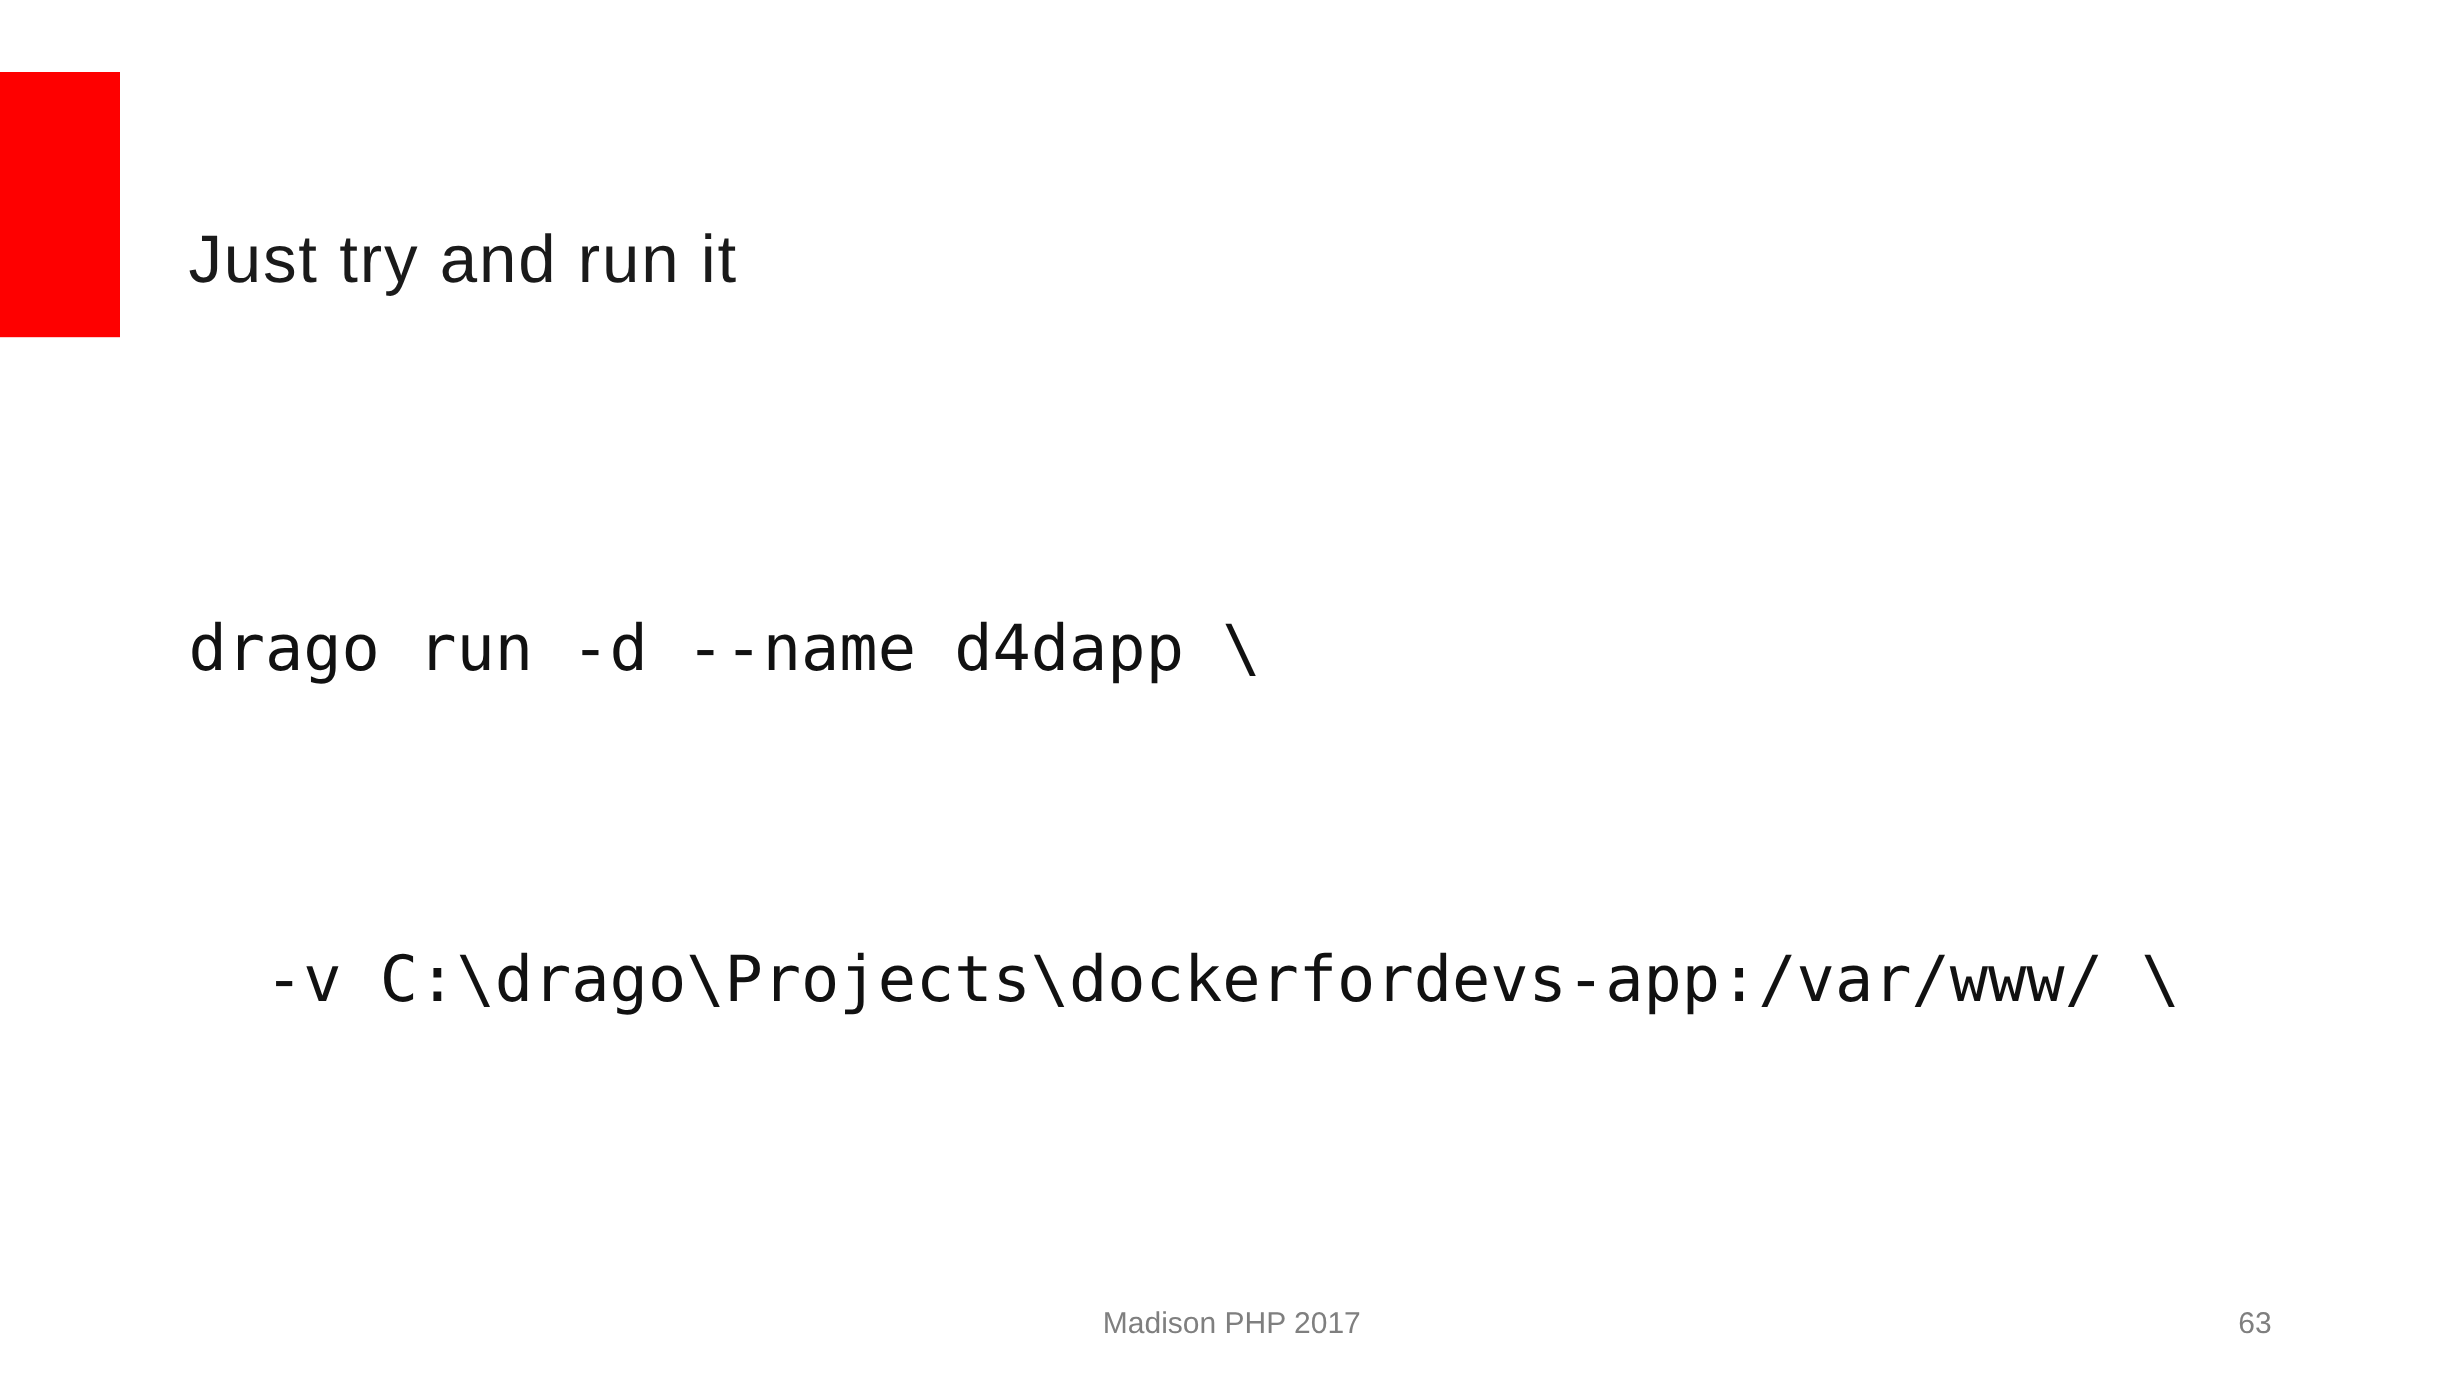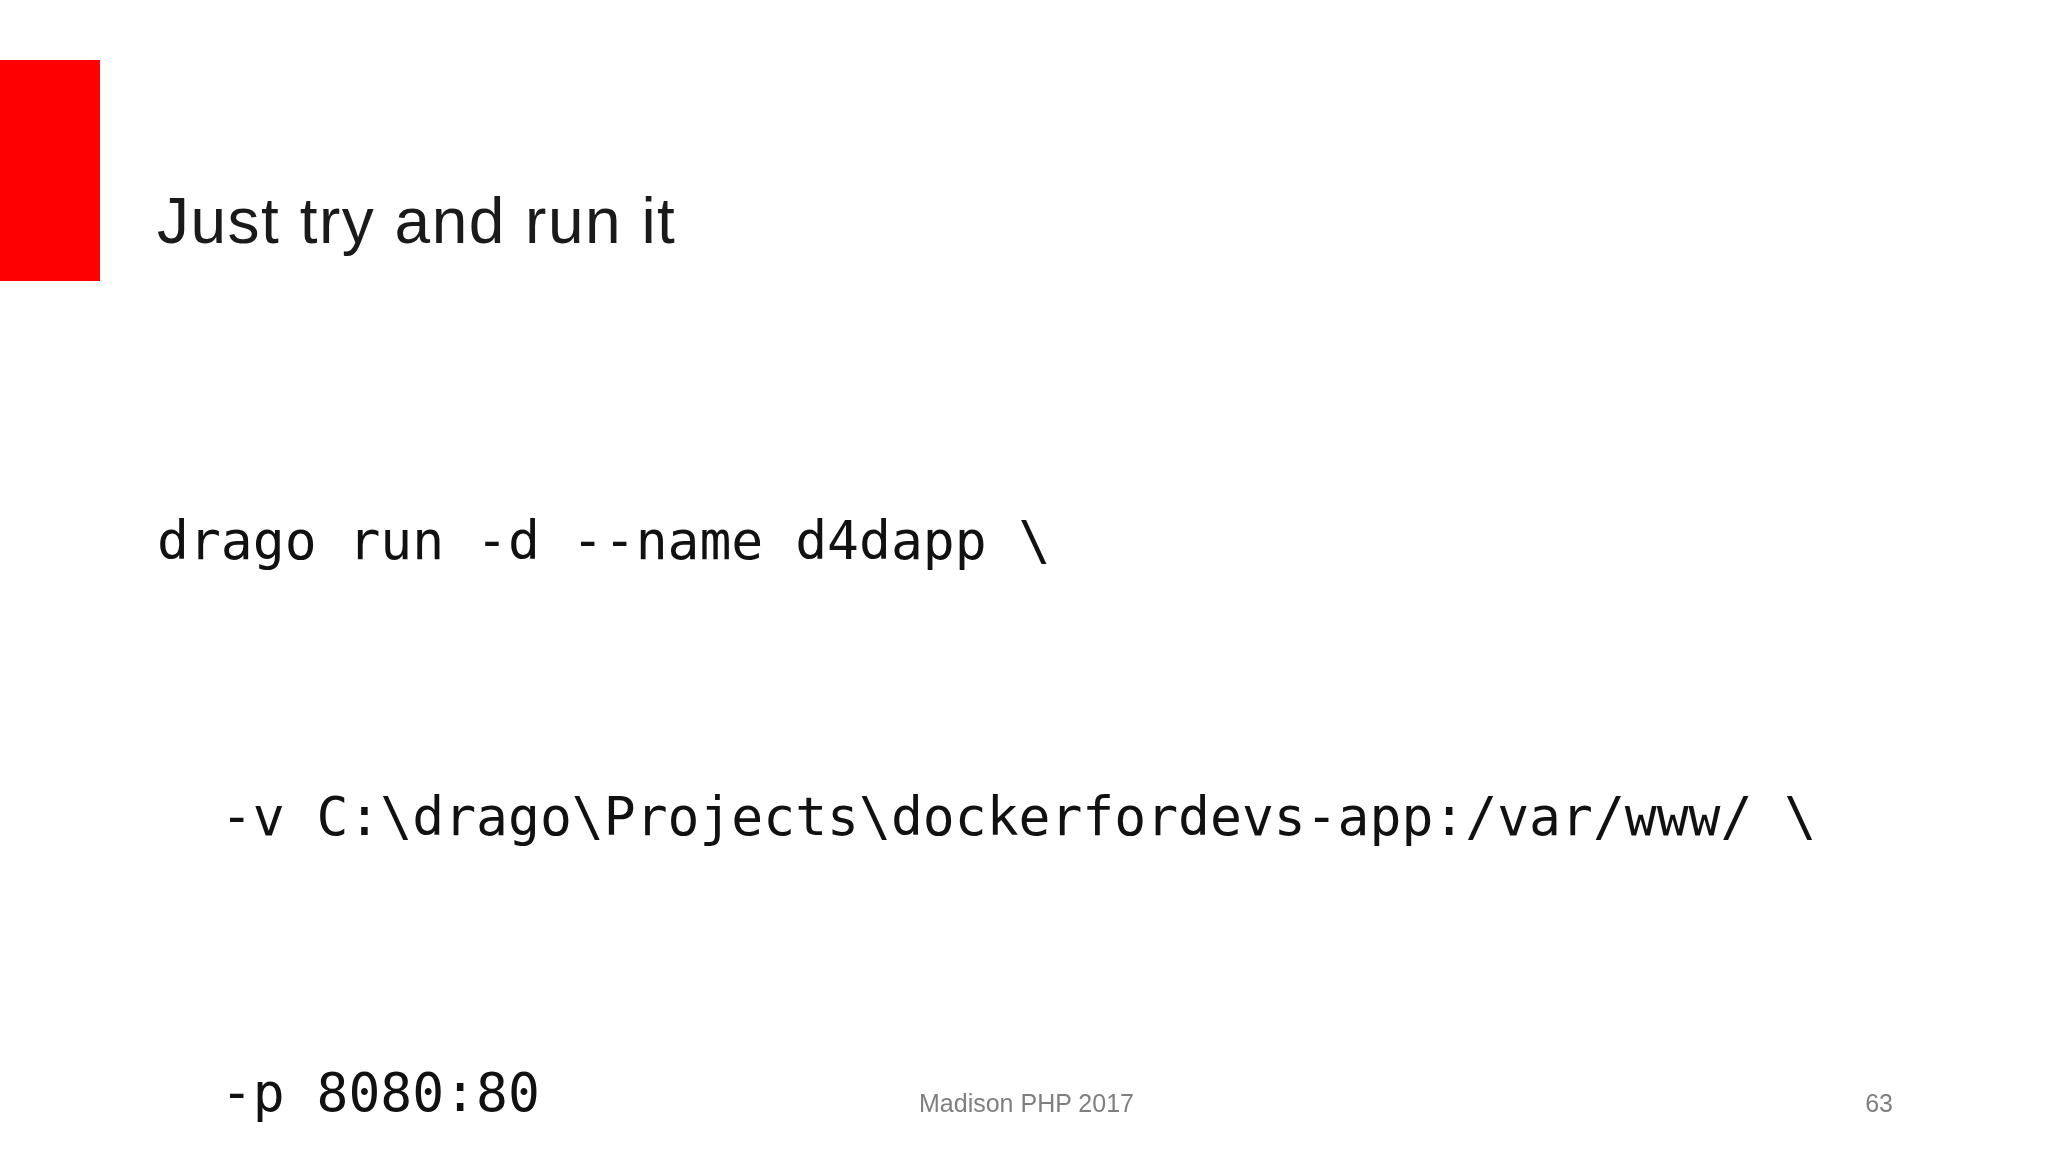--- a/index.html
+++ b/index.html
@@ -24,21 +24,21 @@
     left: 0;
     top: 60px;
     width: 100px;
     height: 221px;
     background: #fe0000;
   }
   .slide-title {
     position: absolute;
     left: 157px;
     top: 128px;
-    font-size: 64px;
+    font-size: 56px;
     line-height: 100px;
     font-weight: 400;
     letter-spacing: 1.5px;
     color: #1a1a1a;
     white-space: nowrap;
   }
   .code-block {
     position: absolute;
     left: 157px;
     top: 311px;
@@ -79,21 +79,20 @@
 
 <div class="slide">
 
   <div class="accent-bar"></div>
 
   <h1 class="slide-title">Just try and run it</h1>
 
   <div class="code-block">
     <div class="code-line">drago run -d --name d4dapp \</div>
     <div class="code-line">  -v C:\drago\Projects\dockerfordevs-app:/var/www/ \</div>
-    <div class="code-line">  -p 8080:80</div>
     
   </div>
 
   <div class="footer">
     <span class="footer-event">Madison PHP 2017</span>
     <span class="footer-page-number">63</span>
   </div>
 
 </div>
 

